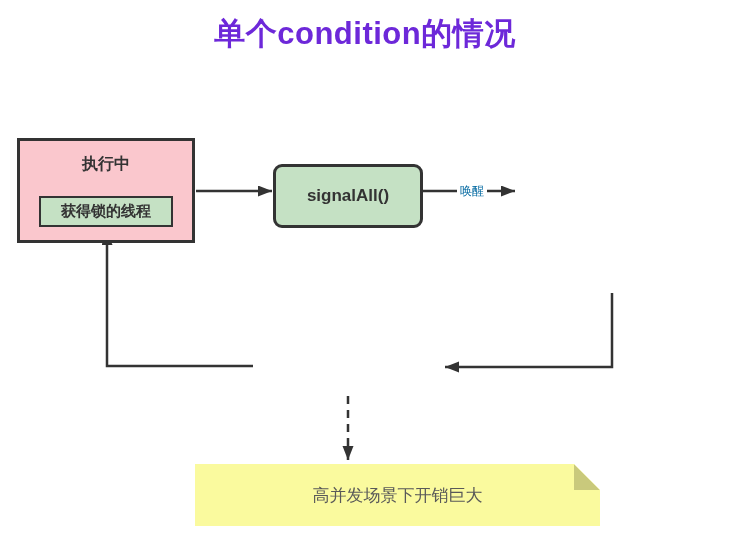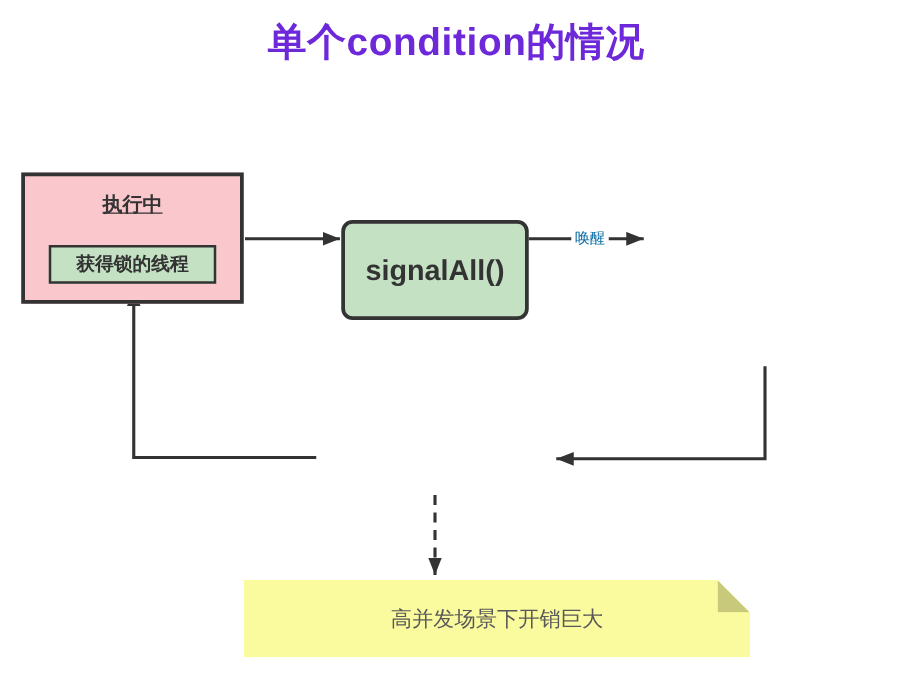--- a/index.html
+++ b/index.html
@@ -22,29 +22,29 @@
   .edge.dashed{stroke-dasharray:8 6;}
   marker path{fill:var(--border);}
   .title{
     position:absolute;left:0;top:13px;width:100%;margin:0;text-align:center;
     font-size:31px;font-weight:bold;color:#6d28d9;letter-spacing:0.5px;
   }
   .box{position:absolute;box-sizing:border-box;border:3px solid var(--border);}
   .pink{background:var(--pink);}
   .green{background:var(--green);}
   .flexc{display:flex;align-items:center;justify-content:center;}
-  .exec{left:17px;top:138px;width:178px;height:105px;text-decoration:underline;}
+  .exec{left:17px;top:138px;width:178px;height:105px;}
   .box-title{margin-top:13px;text-align:center;font-size:16px;font-weight:bold;}
   .inner{
     position:absolute;left:50%;top:55px;transform:translateX(-50%);
     width:134px;height:31px;box-sizing:border-box;border:2px solid var(--border);
     background:var(--green);font-size:15px;font-weight:bold;
     display:flex;align-items:center;justify-content:center;white-space:nowrap;
   }
-  .signal{left:273px;top:176px;width:150px;height:80px;border-radius:9px;font-size:23px;font-weight:bold;}
+  .signal{left:273px;top:164px;width:150px;height:64px;border-radius:9px;font-size:17px;font-weight:bold;}
   .queue{left:516px;top:86px;width:191px;height:207px;}
   .queue-title{margin-top:8px;text-align:center;font-size:15px;font-weight:bold;line-height:21px;}
   .queue-table{position:absolute;left:50%;transform:translateX(-50%);top:53px;width:117px;}
   .qrow{
     height:34px;margin-top:-2px;box-sizing:border-box;border:2px solid var(--border);
     background:var(--green);font-size:15px;font-weight:bold;
     display:flex;align-items:center;justify-content:center;
   }
   .qrow:first-child{margin-top:0;}
   .compete{left:253px;top:338px;width:190px;height:57px;border-radius:9px;font-size:16px;font-weight:bold;}

